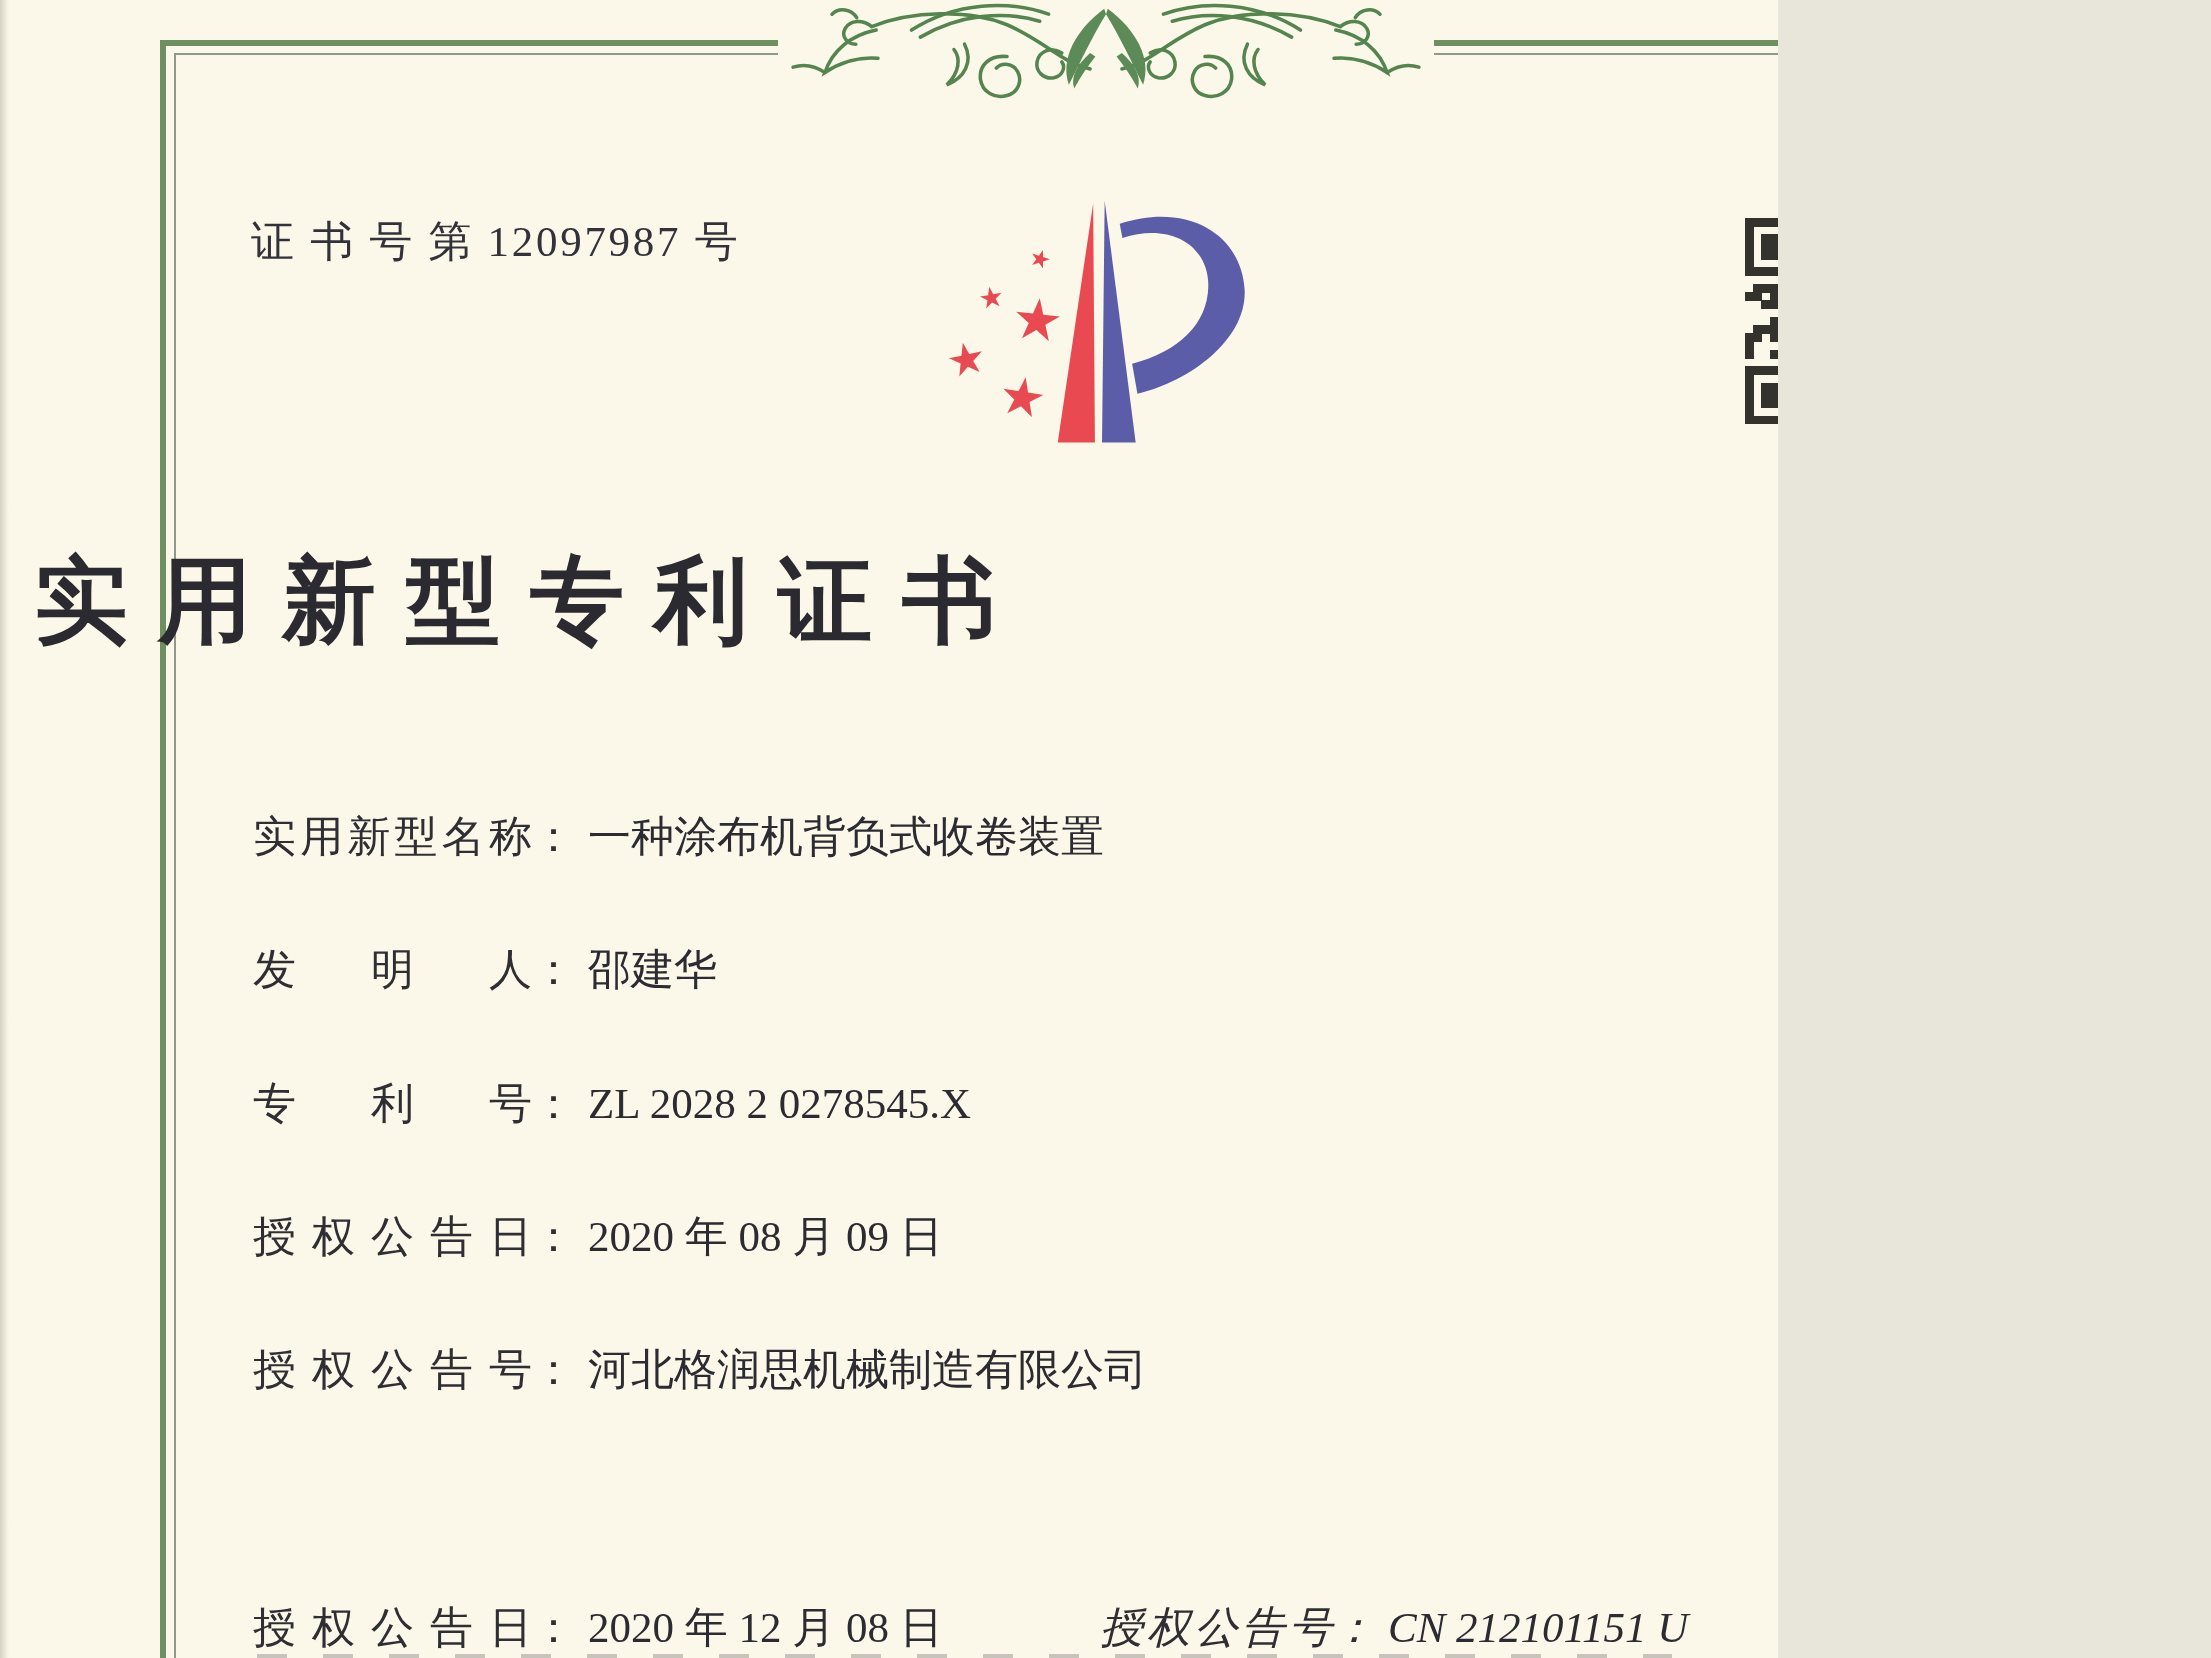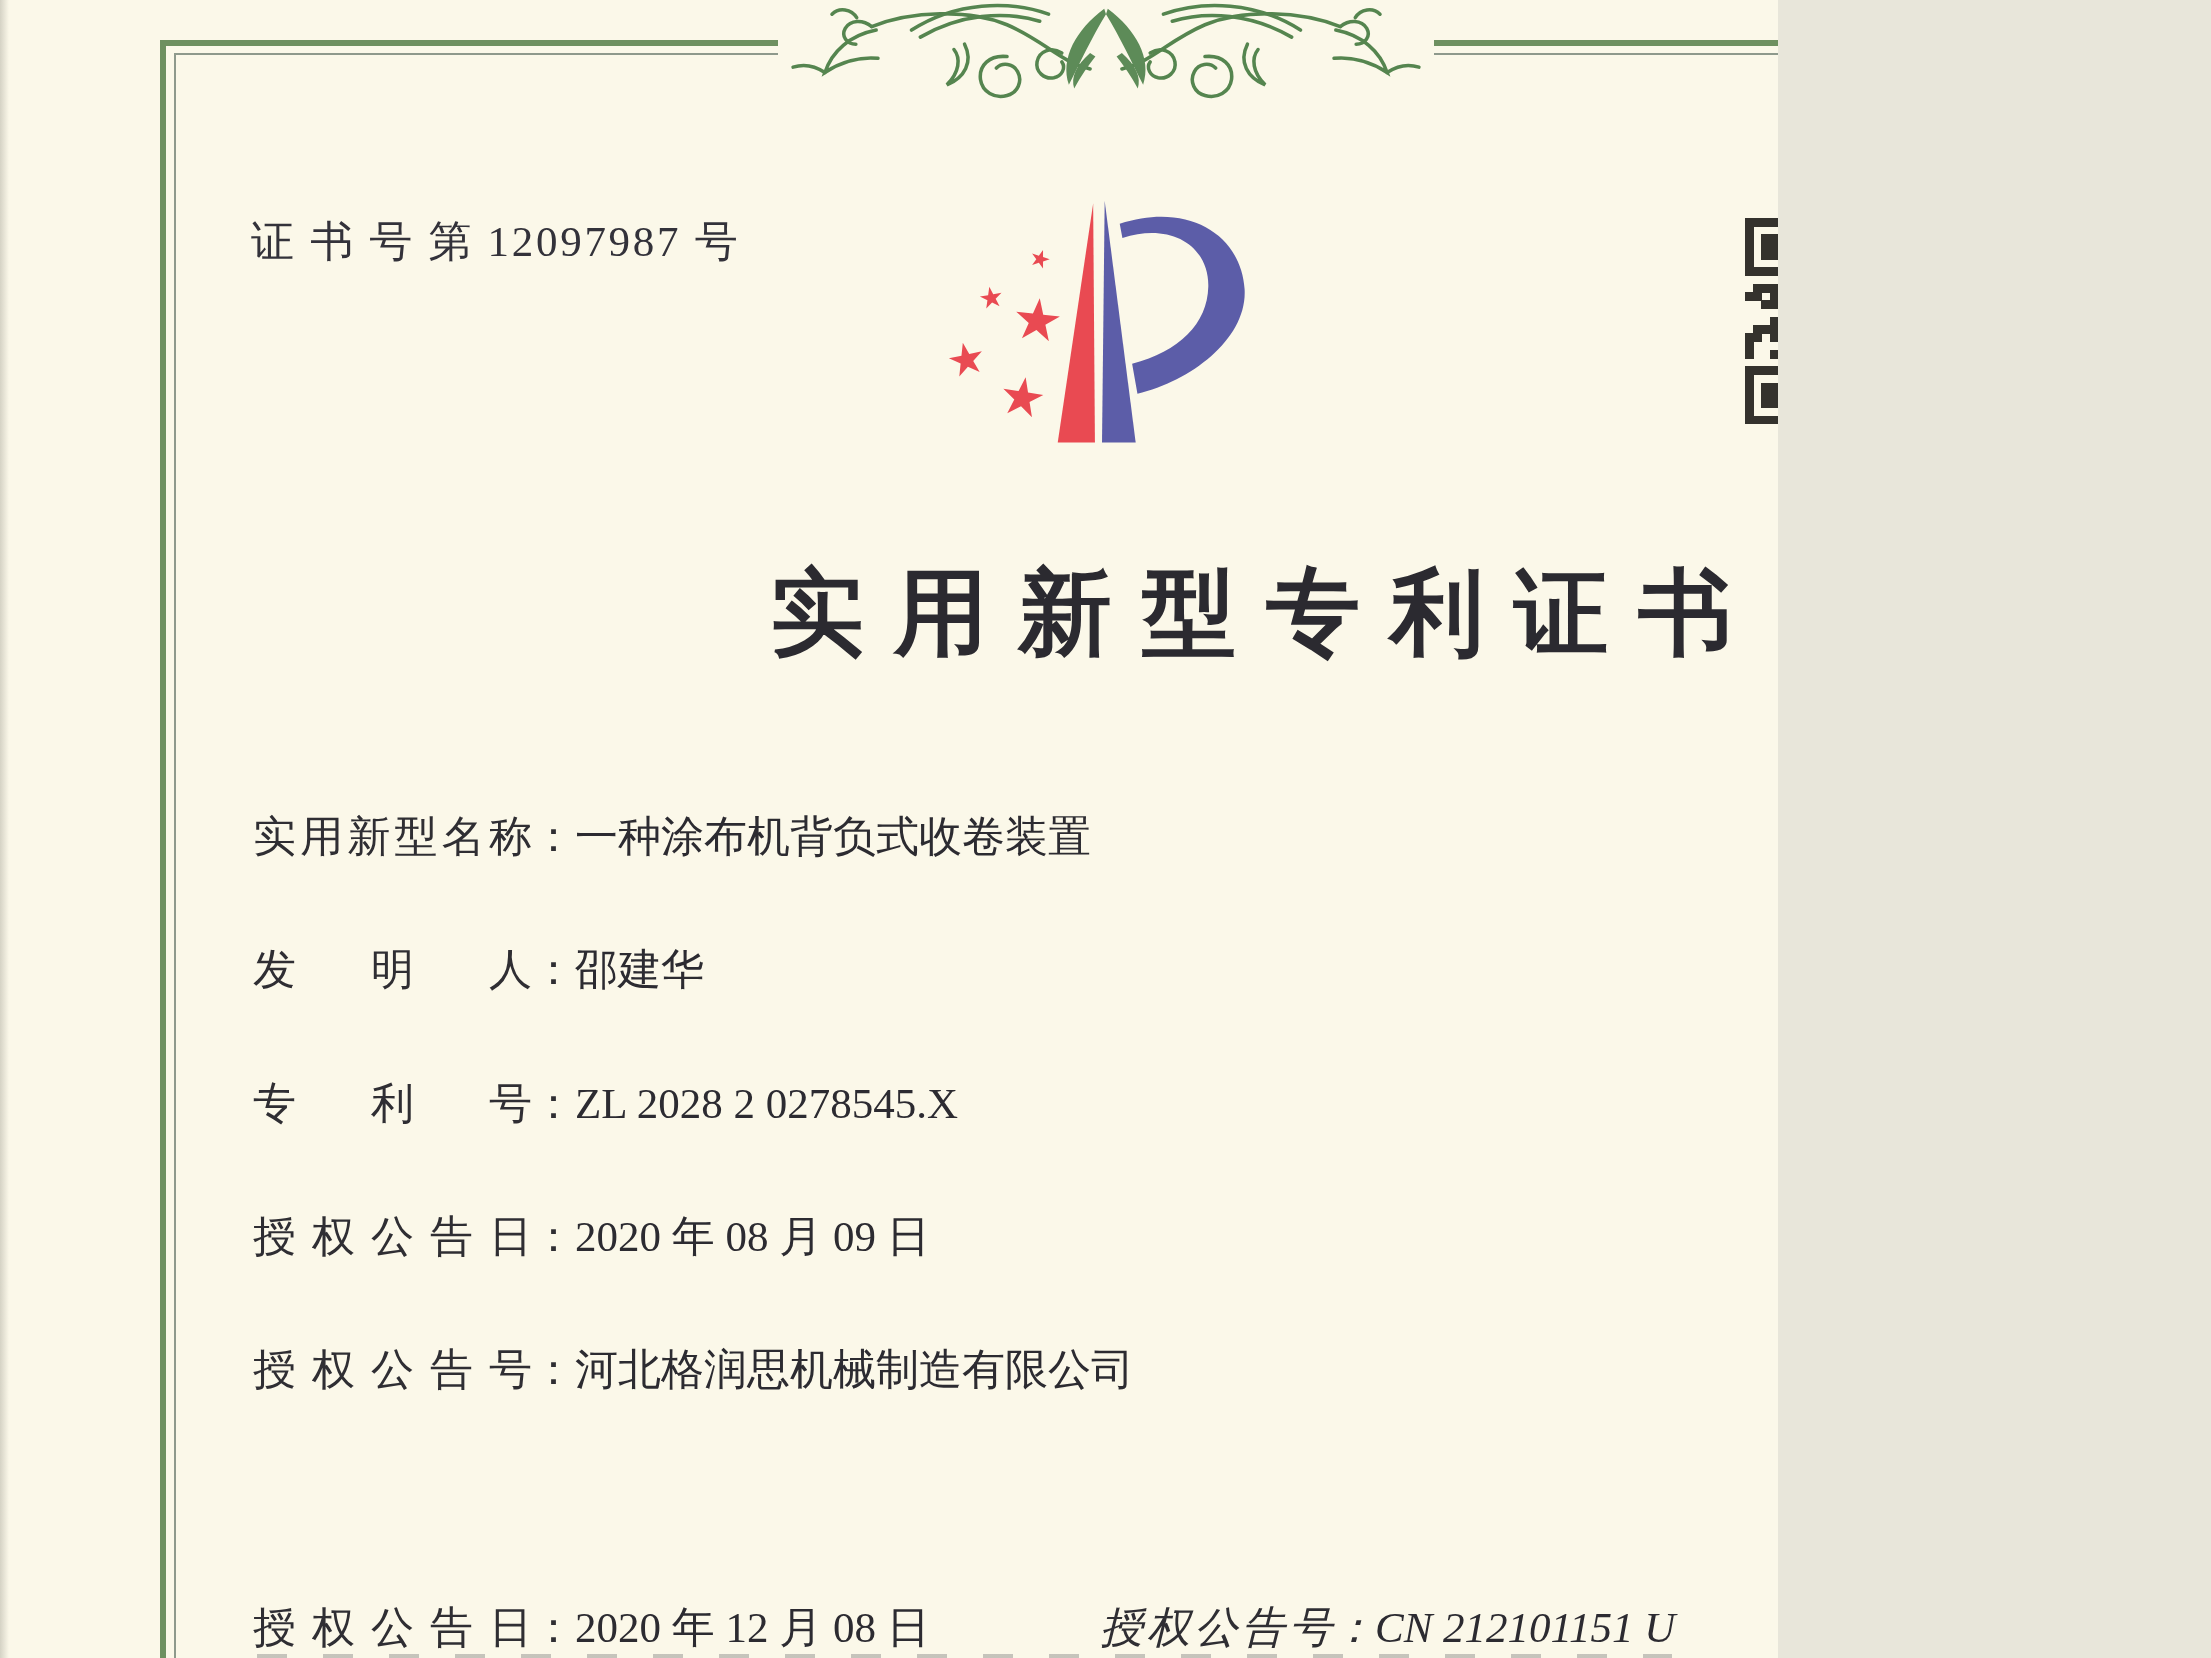--- a/index.html
+++ b/index.html
@@ -26,35 +26,35 @@
   
   .cert-no{
     position:absolute; left:251px; top:218px;
     font-size:43px; line-height:1.1; letter-spacing:2.7px; color:#33323a;
     white-space:pre;
   }
   .logo{ position:absolute; left:913px; top:106px; width:355px; height:372px;}
   .qr{ position:absolute; left:1745px; top:218px; width:206px; height:206px;}
   
   .title{
-    position:absolute; left:0; right:0; top:546px; margin:16px;
-    text-align:right; font-size:94px; font-weight:700;
+    position:absolute; left:0; right:0; top:546px; margin:4px;
+    text-align:left; font-size:94px; font-weight:700;
     letter-spacing:30px; text-indent:30px; color:#2b2a30;
     line-height:1.1; white-space:nowrap;
   }
   
   .fields{ position:absolute; left:253px; top:0; width:1791px; height:1659px; font-size:43px;}
   .row{ position:absolute; left:0; white-space:nowrap; line-height:1.15;}
   .lbl{
     display:inline-block; width:279px; vertical-align:top;
     text-align:justify; text-align-last:justify;
   }
   .lbl-sm{ width:232px;}
   .colon{ display:inline-block; vertical-align:top;}
-  .val{ display:inline-block; vertical-align:top; margin-left:0; color:#2c2b31;}
+  .val{ display:inline-block; vertical-align:top; margin-left:13px; color:#2c2b31;}
   .grp-right{ position:absolute; left:847px; top:0; white-space:nowrap;font-style:italic;}
   
   .edge-left{
     position:absolute; left:0; top:0; bottom:0; width:8.9px;
     background:linear-gradient(90deg, rgba(60,60,52,.20), rgba(60,60,52,0));
   }
   .cutoff-line{
     position:absolute; left:257px; top:1654px; width:1415px; height:4.4px;
     background:repeating-linear-gradient(90deg, rgba(75,75,82,.55) 0 30px, transparent 30px 66px);
     opacity:.55;

